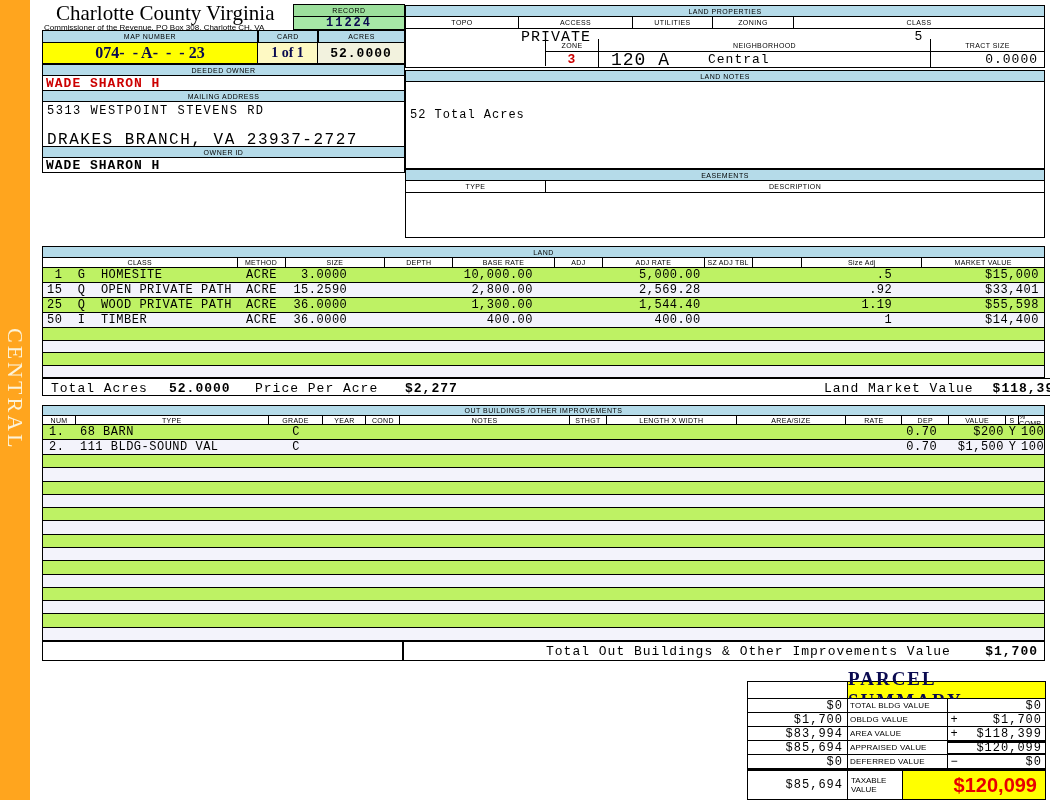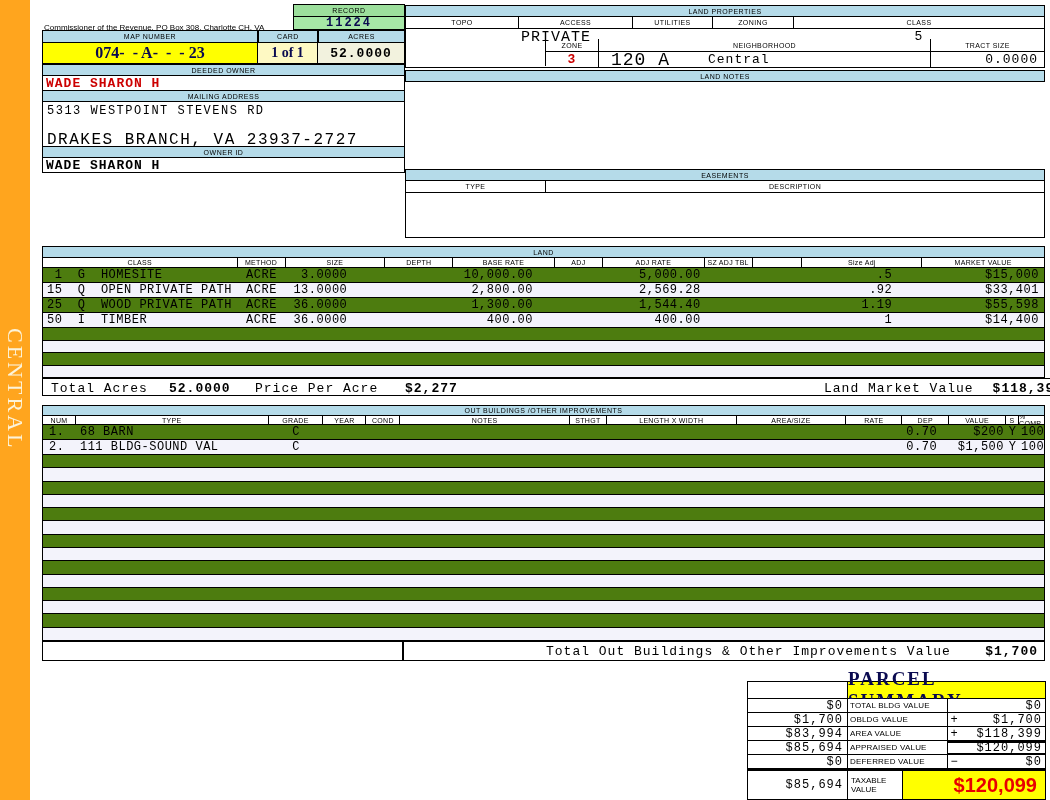--- a/index.html
+++ b/index.html
@@ -15,21 +15,21 @@
   
   .lp-hdr{display:flex;height:11px;border-bottom:1px solid #000;}
   .lp-hdr span{display:flex;align-items:center;justify-content:center;font-size:7px;letter-spacing:.4px;border-right:1px solid #000;box-sizing:border-box;height:100%;}
   .lp-hdr span:last-child{border-right:none;}
   
   .thead{display:flex;background:#fff;border-left:1px solid #000;border-right:1px solid #000;border-bottom:1px solid #000;box-sizing:border-box;overflow:hidden;}
   .thead span{display:flex;align-items:center;justify-content:center;font-size:7px;letter-spacing:.3px;border-right:1px solid #000;box-sizing:border-box;height:100%;}
   .thead span:last-child{border-right:none;}
   
   .tbody{display:flex;flex-direction:column;border-left:1px solid #000;border-right:1px solid #000;box-sizing:border-box;overflow:hidden;}
-  .trow{flex:1;display:flex;align-items:center;border-bottom:1px solid #000;box-sizing:border-box;background:#4d7c0f;font-size:12px;}
+  .trow{flex:1;display:flex;align-items:center;border-bottom:1px solid #000;box-sizing:border-box;background:#bef264;font-size:12px;}
   .trow:nth-child(even){background:#F3F3FB;}
   .trow span{display:block;box-sizing:border-box;font-family:"Liberation Mono","DejaVu Sans Mono",monospace;letter-spacing:.5px;}
   
   .lc1{width:195px;padding-left:4px;}.lc2{width:48px;text-align:center;}.lc3{width:100px;text-align:right;padding-right:38px;}.lc5{width:102px;text-align:right;padding-right:22px;}.lc7{width:102px;text-align:right;padding-right:4px;}.lc10{width:120px;text-align:right;padding-right:30px;}.lc11{width:122px;text-align:right;padding-right:5px;}
   
   .oc1{width:33px;padding-left:6px;}.oc2{width:193px;padding-left:4px;}.oc3{width:55px;text-align:center;}
   .oc11{width:47px;text-align:right;padding-right:12px;}.oc12{width:57px;text-align:right;padding-right:2px;}.oc13{width:13px;text-align:center;}.oc14{width:25px;padding-left:2px;}
   .osp{width:580px;}
   .lsp68{width:68px;}.lsp48{width:48px;}.lsp98{width:98px;}
   
@@ -45,20 +45,21 @@
   .yellow{background:#FFFF00 !important;}
 </style>
 </head>
 <body>
 
 <div id="card">
 
   <div class="abs" style="left:0;top:0;width:30px;height:800px;background:#FFA51E;"></div>
   <div class="abs" style="left:2px;top:328px;writing-mode:vertical-rl;font-family:'Liberation Serif',serif;font-size:22px;letter-spacing:3px;color:#FCF3D9;">CENTRAL</div>
 
+  <div class="abs" style="left:56px;top:1px;font-family:'Liberation Serif',serif;font-size:21px;">Charlotte County Virginia</div>
   <div class="abs" style="left:44px;top:23px;font-size:8px;">Commissioner of the Revenue, PO  Box 308, Charlotte CH, VA</div>
 
   <div class="abs bar greenbar" style="left:293px;top:4px;width:112px;height:13px;">RECORD</div>
   <div class="abs mono b navy" style="left:293px;top:17px;width:112px;height:13px;background:#A6E7A6;border:1px solid #000;border-top:none;display:flex;align-items:center;justify-content:center;font-size:12px;letter-spacing:2px;">11224</div>
 
   <div class="abs bar" style="left:42px;top:30px;width:216px;height:13px;">MAP NUMBER</div>
   <div class="abs bar" style="left:258px;top:30px;width:60px;height:13px;">CARD</div>
   <div class="abs bar" style="left:318px;top:30px;width:87px;height:13px;">ACRES</div>
 
   <div class="abs b navy pre" style="left:42px;top:43px;width:216px;height:21px;background:#FFFF00;border:1px solid #000;border-top:none;display:flex;align-items:center;justify-content:center;font-family:'Liberation Serif',serif;font-size:16px;">074-  - A-  -  - 23</div>
@@ -98,20 +99,23 @@
         <span style="width:332px;display:flex;align-items:center;height:100%;box-sizing:border-box;border-right:1px solid #000;">
           <span class="mono" style="margin-left:12px;font-size:18px;">120 A</span>
           <span class="mono" style="margin-left:38px;font-size:13px;">Central</span>
         </span>
         <span class="mono" style="flex:1;text-align:right;padding-right:6px;font-size:13px;">0.0000</span>
       </div>
     </div>
   </div>
 
   <div class="abs bar" style="left:405px;top:70px;width:640px;height:12px;">LAND NOTES</div>
+  <div class="abs" style="left:405px;top:82px;width:640px;height:87px;border:1px solid #000;border-top:none;">
+    <div class="mono" style="position:absolute;left:4px;top:26px;font-size:12px;">52 Total Acres</div>
+  </div>
 
   <div class="abs bar" style="left:405px;top:169px;width:640px;height:12px;">EASEMENTS</div>
   <div class="abs" style="left:405px;top:181px;width:640px;height:12px;border:1px solid #000;border-top:none;display:flex;">
     <span style="width:140px;border-right:1px solid #000;box-sizing:border-box;display:flex;align-items:center;justify-content:center;font-size:7px;letter-spacing:.4px;">TYPE</span>
     <span style="flex:1;display:flex;align-items:center;justify-content:center;font-size:7px;letter-spacing:.4px;">DESCRIPTION</span>
   </div>
   <div class="abs" style="left:405px;top:193px;width:640px;height:45px;border:1px solid #000;border-top:none;"></div>
 
   <div class="abs bar" style="left:42px;top:246px;width:1003px;height:12px;">LAND</div>
   <div class="abs thead" style="left:42px;top:258px;width:1003px;height:10px;">
@@ -136,21 +140,21 @@
       <span class="lc5">10,000.00</span>
       <span class="lsp48"></span>
       <span class="lc7">5,000.00</span>
       <span class="lsp98"></span>
       <span class="lc10">.5</span>
       <span class="lc11">$15,000</span>
     </div>
     <div class="trow">
       <span class="lc1 pre">15  Q  OPEN PRIVATE PATH</span>
       <span class="lc2">ACRE</span>
-      <span class="lc3">13.0000</span>
+      <span class="lc3">15.2590</span>
       <span class="lsp68"></span>
       <span class="lc5">2,800.00</span>
       <span class="lsp48"></span>
       <span class="lc7">2,569.28</span>
       <span class="lsp98"></span>
       <span class="lc10">.92</span>
       <span class="lc11">$33,401</span>
     </div>
     <div class="trow">
       <span class="lc1 pre">25  Q  WOOD PRIVATE PATH</span>

